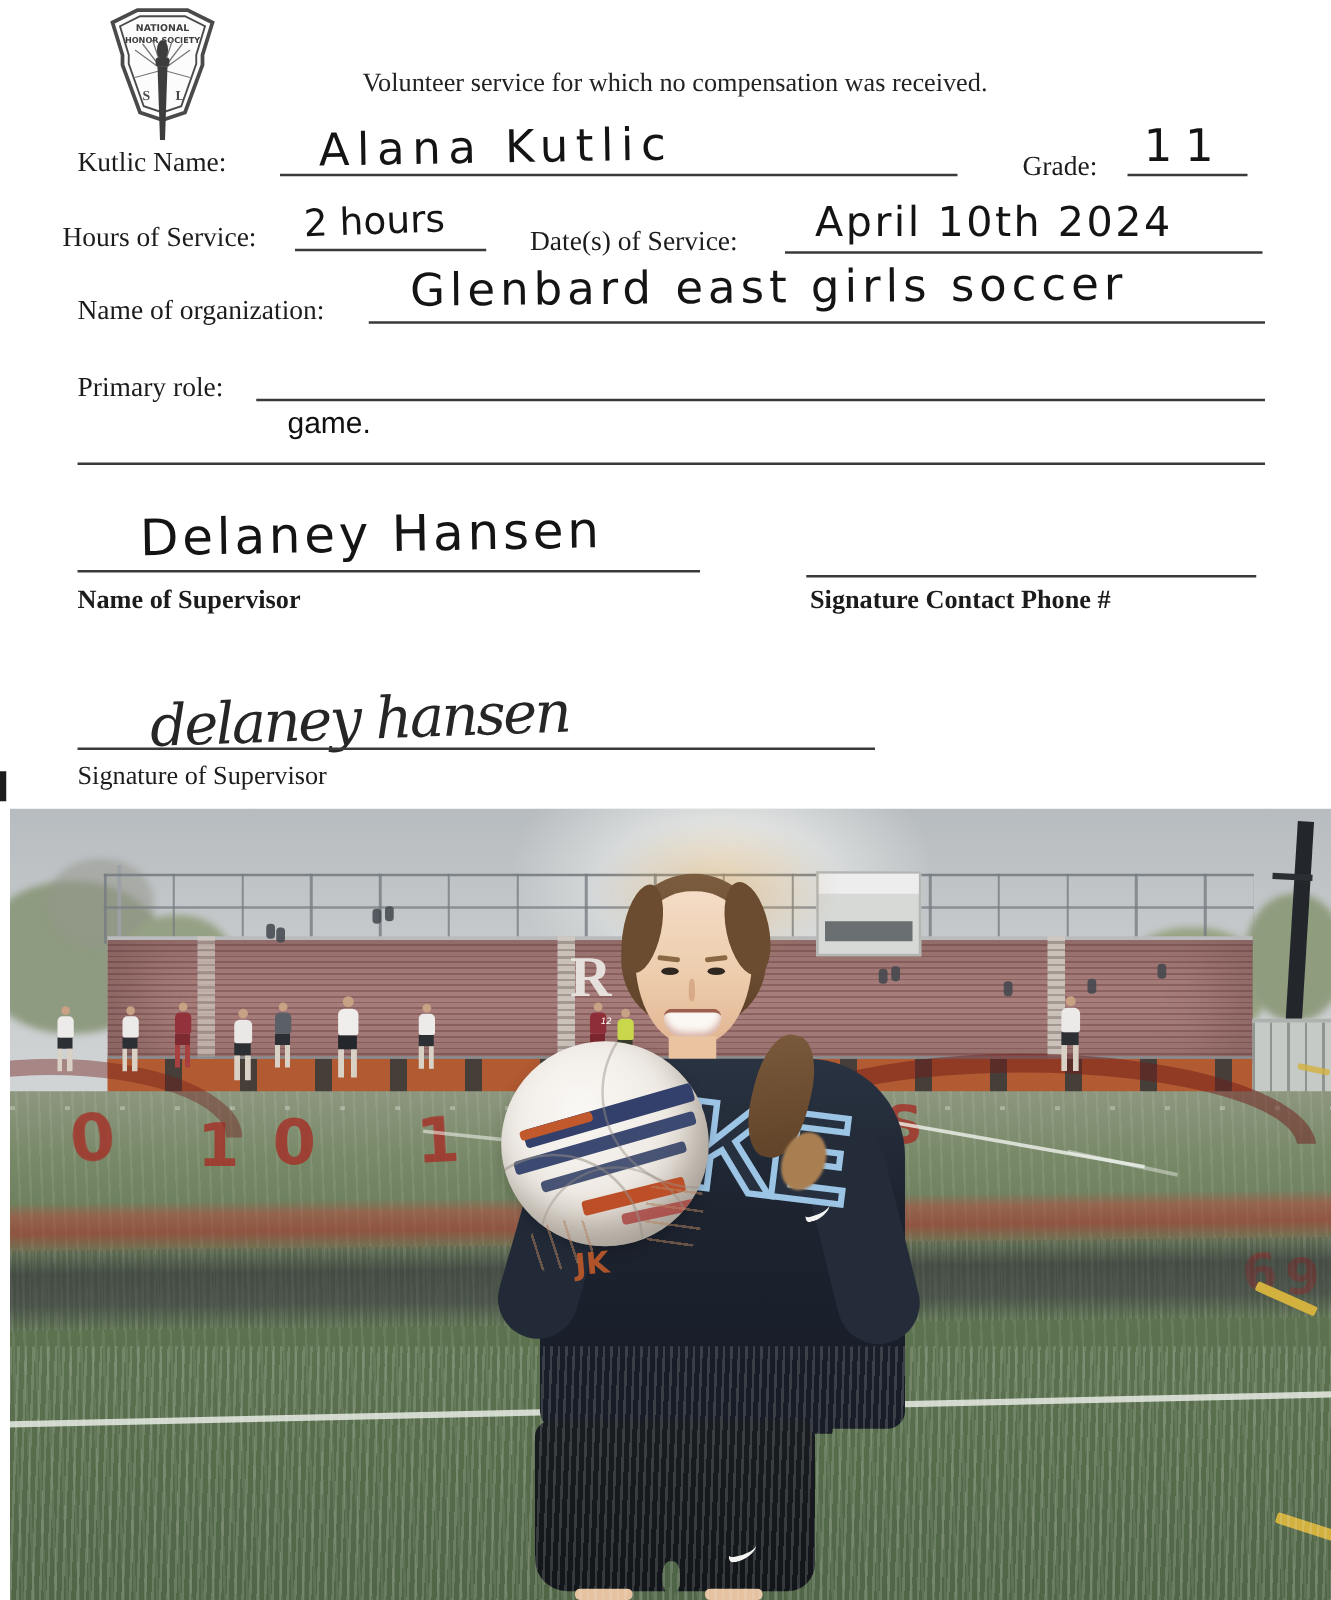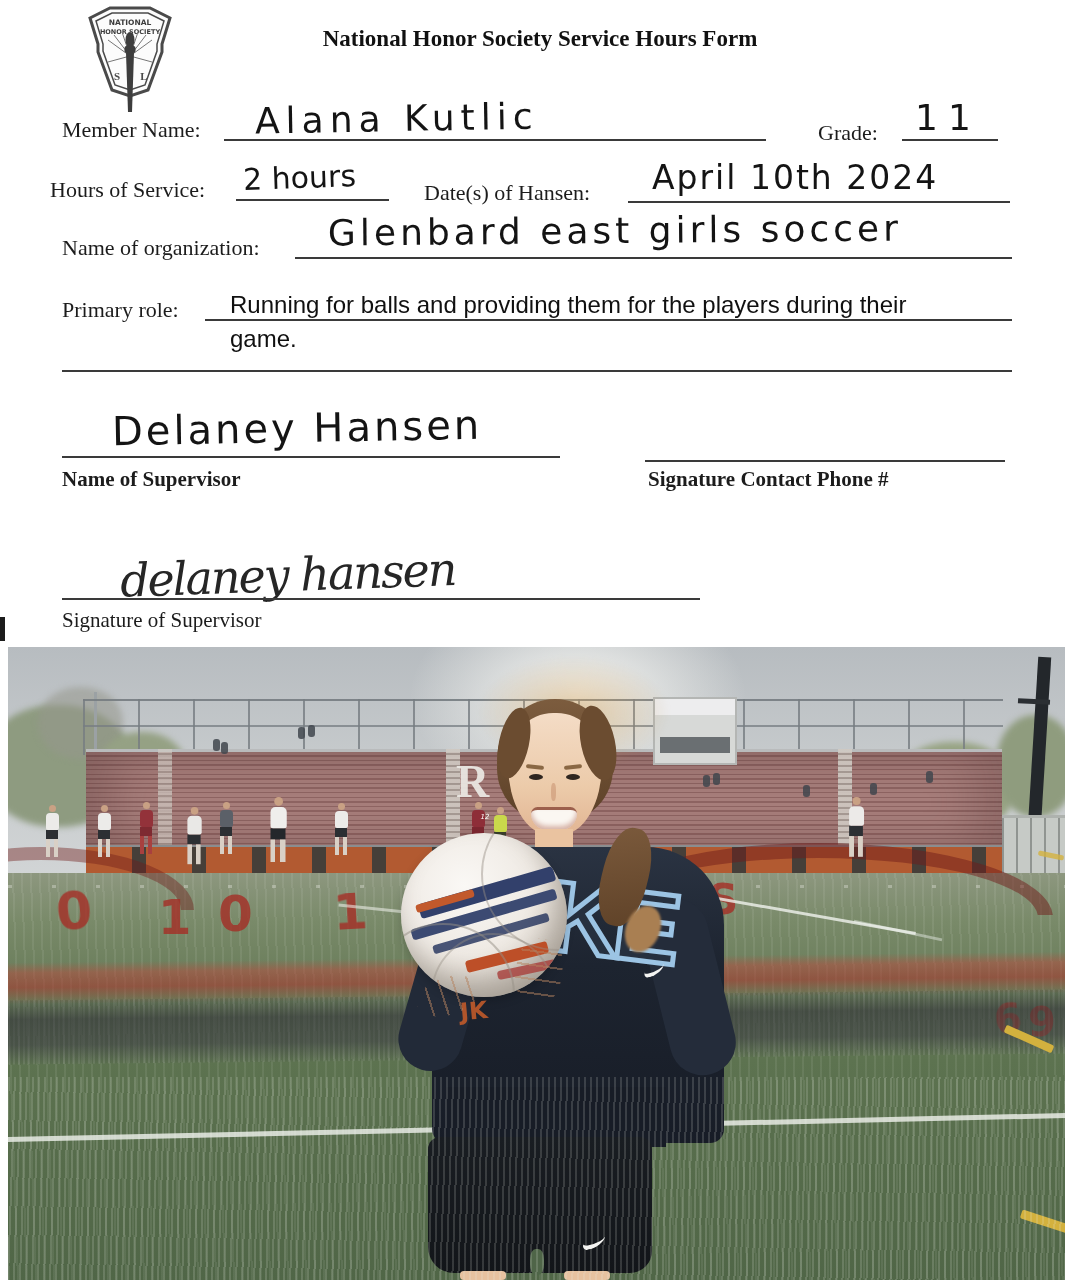--- a/index.html
+++ b/index.html
@@ -136,42 +136,41 @@
       <line x1="44" y1="52" x2="22" y2="58"></line>
         <line x1="44" y1="52" x2="66" y2="58"></line>
     </g>
     <ellipse cx="44" cy="36" rx="4.5" ry="8" fill="#3d3d3d"></ellipse>
     <rect x="38.5" y="42" width="11" height="7" rx="2" fill="#3d3d3d"></rect>
     <polygon points="40,49 48,49 46,108 42,108" fill="#3d3d3d"></polygon>
     <text x="31" y="76" text-anchor="middle" font-family="Liberation Serif, serif" font-size="11" font-weight="bold" fill="#4a4a4a">S</text>
     <text x="58" y="76" text-anchor="middle" font-family="Liberation Serif, serif" font-size="11" font-weight="bold" fill="#4a4a4a">L</text>
   </svg>
 
-  <div class="title">National Honor Society Service Hours Form</div>
-
-  <div class="label" style="left:62px;top:117px">Member Name:</div>
+  <div class="subtitle">Volunteer service for which no compensation was received.</div>
+
+  <div class="label" style="left:62px;top:117px">Kutlic Name:</div>
   <div class="fline" style="left:224px;top:139px;width:542px"></div>
   <div class="hw" style="left:255px;top:98px;font-size:36px;letter-spacing:6px;transform:rotate(-1deg)">Alana Kutlic</div>
   <div class="label" style="left:818px;top:120px">Grade:</div>
   <div class="fline" style="left:902px;top:139px;width:96px"></div>
   <div class="hw" style="left:915px;top:97px;font-size:36px;letter-spacing:10px">11</div>
 
   <div class="label" style="left:50px;top:177px">Hours of Service:</div>
   <div class="fline" style="left:236px;top:199px;width:153px"></div>
   <div class="hw" style="left:243px;top:160px;font-size:30px;transform:rotate(-2deg)">2 hours</div>
-  <div class="label" style="left:424px;top:180px">Date(s) of Hansen:</div>
+  <div class="label" style="left:424px;top:180px">Date(s) of Service:</div>
   <div class="fline" style="left:628px;top:201px;width:382px"></div>
   <div class="hw" style="left:652px;top:158px;font-size:33px;letter-spacing:2px">April 10th 2024</div>
 
   <div class="label" style="left:62px;top:235px">Name of organization:</div>
   <div class="fline" style="left:295px;top:257px;width:717px"></div>
   <div class="hw" style="left:328px;top:210px;font-size:36px;letter-spacing:4px;transform:rotate(-0.5deg)">Glenbard east girls soccer</div>
 
   <div class="label" style="left:62px;top:297px">Primary role:</div>
-  <div class="typed" style="left:230px;top:291px;font-size:24px">Running for balls and providing them for the players during their</div>
   <div class="fline" style="left:205px;top:319px;width:807px"></div>
   <div class="typed" style="left:230px;top:325px;font-size:24px">game.</div>
   <div class="fline" style="left:62px;top:370px;width:950px"></div>
 
   <div class="hw" style="left:112px;top:405px;font-size:40px;letter-spacing:3px;transform:rotate(-1deg)">Delaney Hansen</div>
   <div class="fline" style="left:62px;top:456px;width:498px"></div>
   <div class="fline" style="left:645px;top:460px;width:360px"></div>
   <div class="label" style="left:62px;top:467px;font-weight:bold;font-size:21px">Name of Supervisor</div>
   <div class="label" style="left:648px;top:467px;font-weight:bold;font-size:21px">Signature Contact Phone #</div>
 

